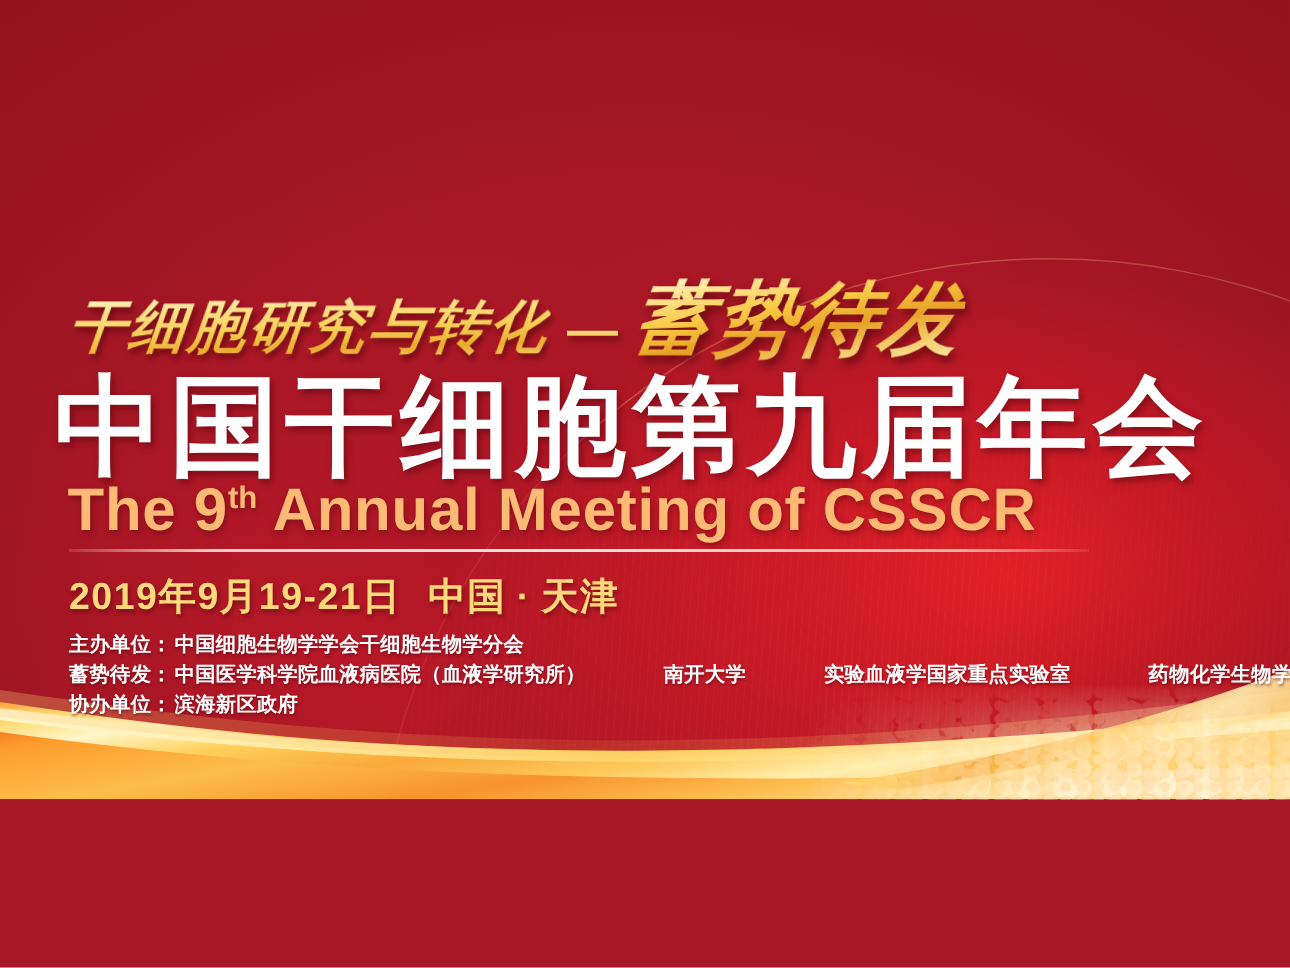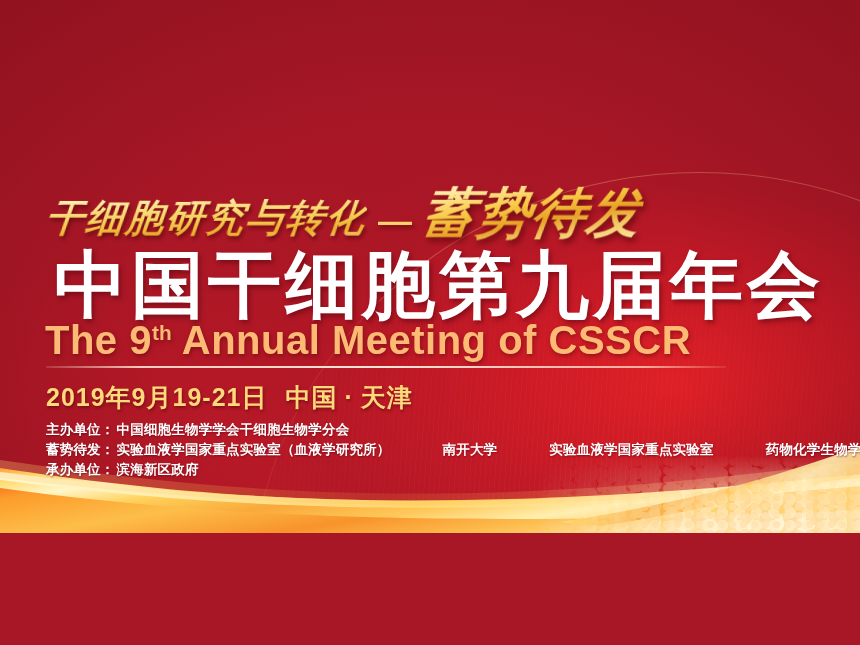--- a/index.html
+++ b/index.html
@@ -167,21 +167,21 @@
     -webkit-background-clip: text;
     background-clip: text;
     color: transparent;
     -webkit-text-fill-color: transparent;
     filter: drop-shadow(3px 4px 3px rgba(92,6,12,0.8));
     transform: skewX(-8deg);
   }
 
   .title-cn {
     position: absolute;
-    left: 54px; top: 248px;
+    left: 36px; top: 248px;
     font-size: 73px;
     font-weight: bold;
     color: #ffffff;
     letter-spacing: 4px;
     line-height: 1;
     white-space: nowrap;
     text-shadow: 2px 3px 5px rgba(86,6,14,0.55);
   }
 
   .title-en {
@@ -317,18 +317,18 @@
     <div class="title-cn">中国干细胞第九届年会</div>
 
     <div class="title-en"><span>The 9</span><sup>th</sup><span> Annual Meeting of CSSCR</span></div>
 
     <div class="divider"></div>
 
     <div class="date-line"><span>2019年9月19-21日</span><span class="place">中国</span><span class="sep">·</span><span>天津</span></div>
 
     <div class="orgs">
       <div class="org-row"><span class="org-label">主办单位：</span><span>中国细胞生物学学会干细胞生物学分会</span></div>
-      <div class="org-row"><span class="org-label">蓄势待发：</span><span>实验血液学国家重点实验室（血液学研究所）</span><span class="org-extra">南开大学</span><span class="org-extra">实验血液学国家重点实验室</span><span class="org-extra">药物化学生物学国家重点实验室</span></div>
-      <div class="org-row"><span class="org-label">承办单位：</span><span>滨海新区政府</span></div>
+      <div class="org-row"><span class="org-label">蓄势待发：</span><span>中国医学科学院血液病医院（血液学研究所）</span><span class="org-extra">南开大学</span><span class="org-extra">实验血液学国家重点实验室</span><span class="org-extra">药物化学生物学国家重点实验室</span></div>
+      <div class="org-row"><span class="org-label">协办单位：</span><span>滨海新区政府</span></div>
     </div>
 
   </div>
 </div>
 
 </body></html>

